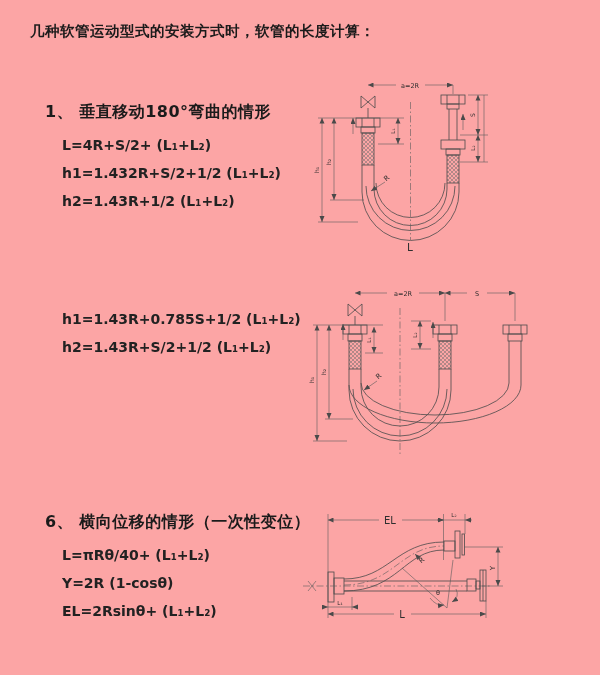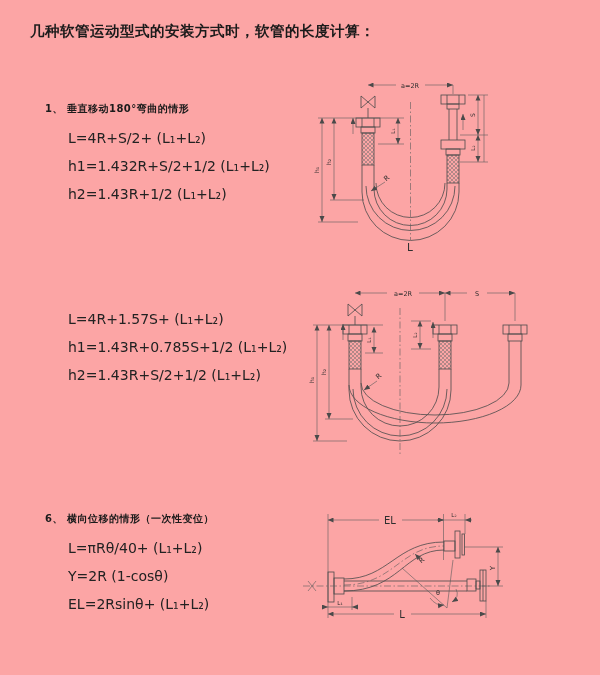--- a/index.html
+++ b/index.html
@@ -1,21 +1,21 @@
 <!DOCTYPE html>
 <html><head>
 <meta charset="utf-8">
 <style>
   html,body{margin:0;padding:0;background:#e8e8e8;}
   .page{position:relative;width:600px;height:675px;background:#fca5a5;overflow:hidden;
         font-family:"DejaVu Sans","Liberation Sans",sans-serif;color:#1b1b1b;}
   .title{position:absolute;left:30px;top:22px;font-size:14.5px;font-weight:600;letter-spacing:.5px;}
   .section{position:absolute;left:45px;}
-  .sec-heading{font-size:10px;font-weight:600;letter-spacing:.5px;}
-  .formulas{margin:8px 0 0 23px;font-size:14px;font-weight:400;line-height:28px;color:#222;}
+  .sec-heading{font-size:16px;font-weight:600;letter-spacing:.5px;}
+  .formulas{margin:8px 0 0 17px;font-size:14px;font-weight:700;line-height:28px;color:#222;}
   .diagram{position:absolute;}
   svg{display:block;}
   .ln{stroke:#4a4a4a;stroke-width:.8;fill:none;}
   .thin{stroke:#5a5a5a;stroke-width:.6;fill:none;}
   .cl{stroke:#5a5a5a;stroke-width:.6;fill:none;stroke-dasharray:7 2.5 1.5 2.5;}
   .hatchbox{fill:url(#hatch);stroke:#4a4a4a;stroke-width:.8;}
   .lbl{fill:#2e2e2e;font-family:"DejaVu Sans","Liberation Sans",sans-serif;}
 </style>
 </head>
 <body>
@@ -125,21 +125,20 @@
       <g>
         <line class="thin" x1="79" y1="112" x2="65" y2="121" marker-end="url(#ae)"></line>
         <text class="lbl" font-size="7" transform="rotate(-40 82 110)" x="82" y="110" text-anchor="middle">R</text>
       </g>
       <text class="lbl" x="104" y="181" font-size="10.5" text-anchor="middle">L</text>
     </svg>
   </div>
 
   <div class="section" style="top:297px;">
     <div class="formulas">
-      <div>L=4R+1.57S+ (L₁+L₂)</div>
       <div>h1=1.43R+0.785S+1/2 (L₁+L₂)</div>
       <div>h2=1.43R+S/2+1/2 (L₁+L₂)</div>
     </div>
   </div>
 
   <div class="diagram" style="left:303px;top:278px;">
     <svg width="292" height="186" viewBox="0 0 292 186">
 
       <g>
         <line class="thin" x1="142" y1="15" x2="142" y2="43"></line>

